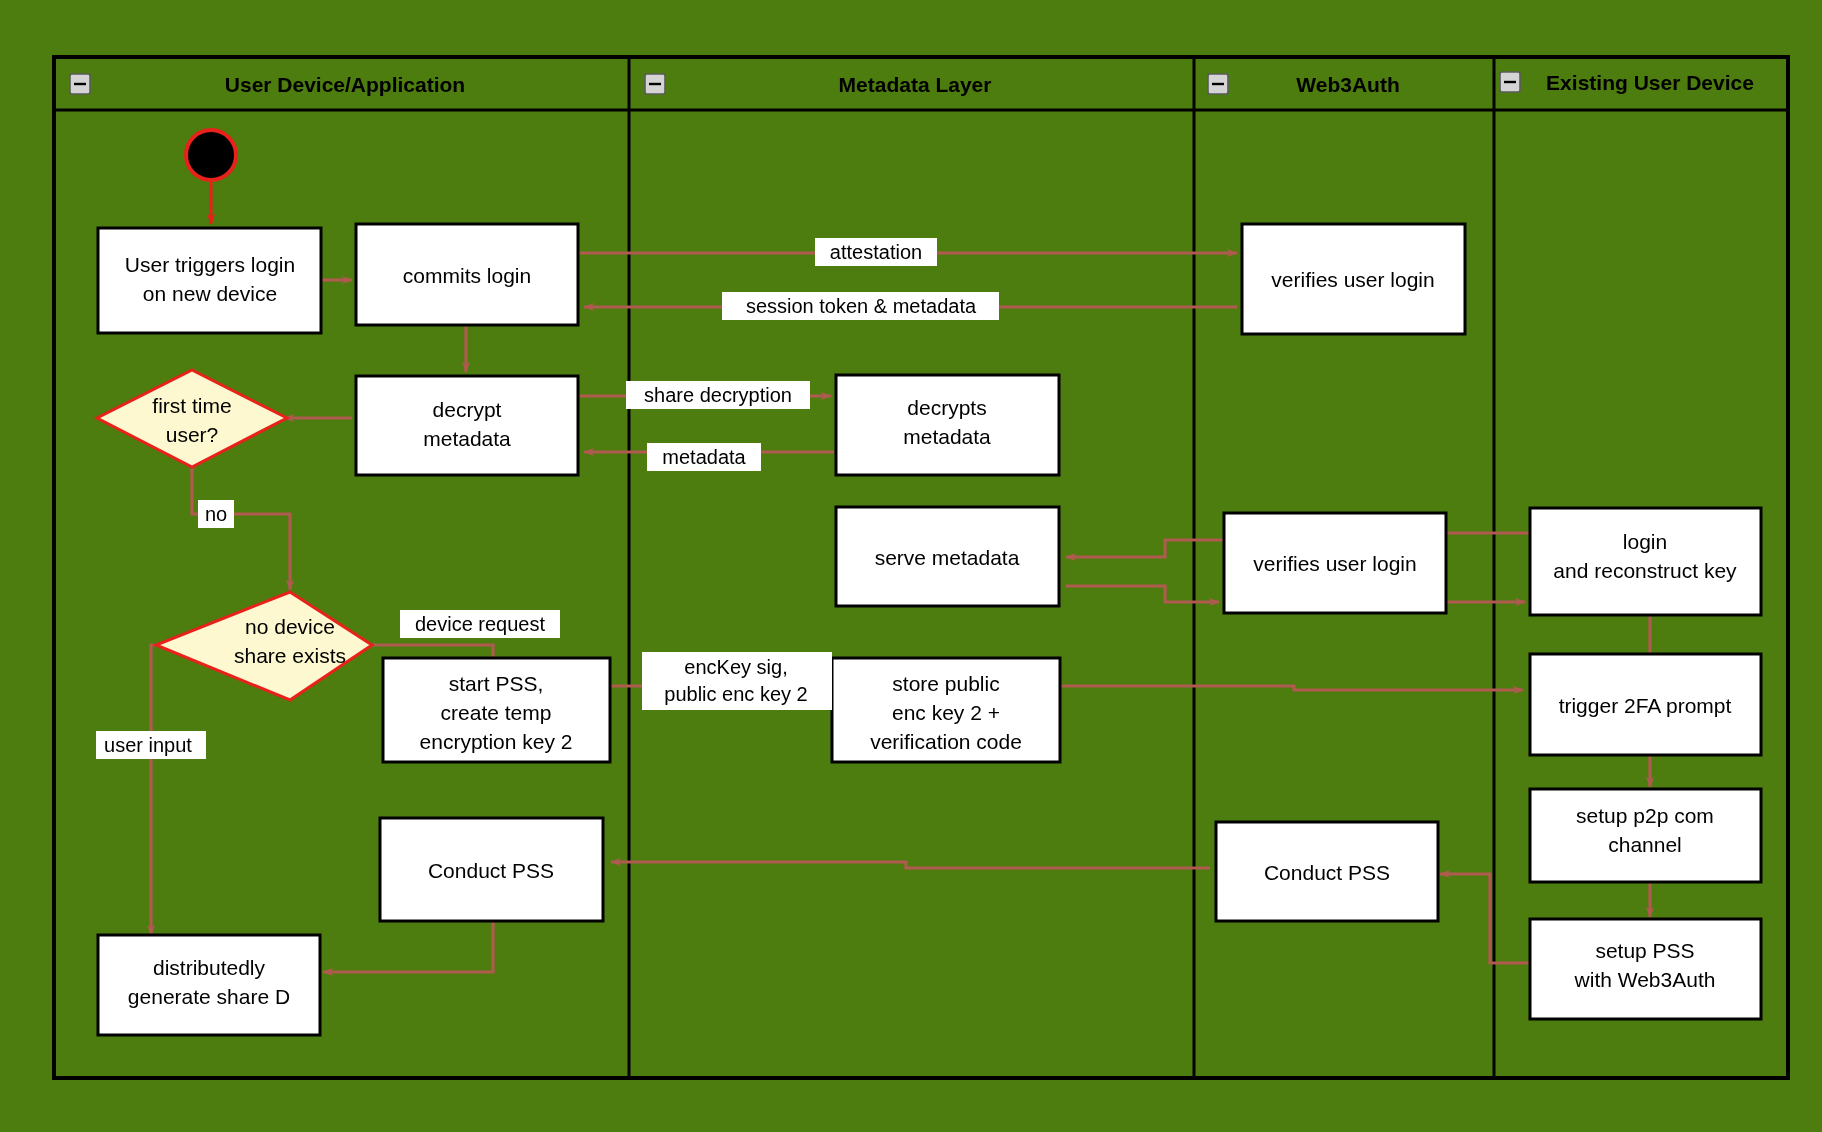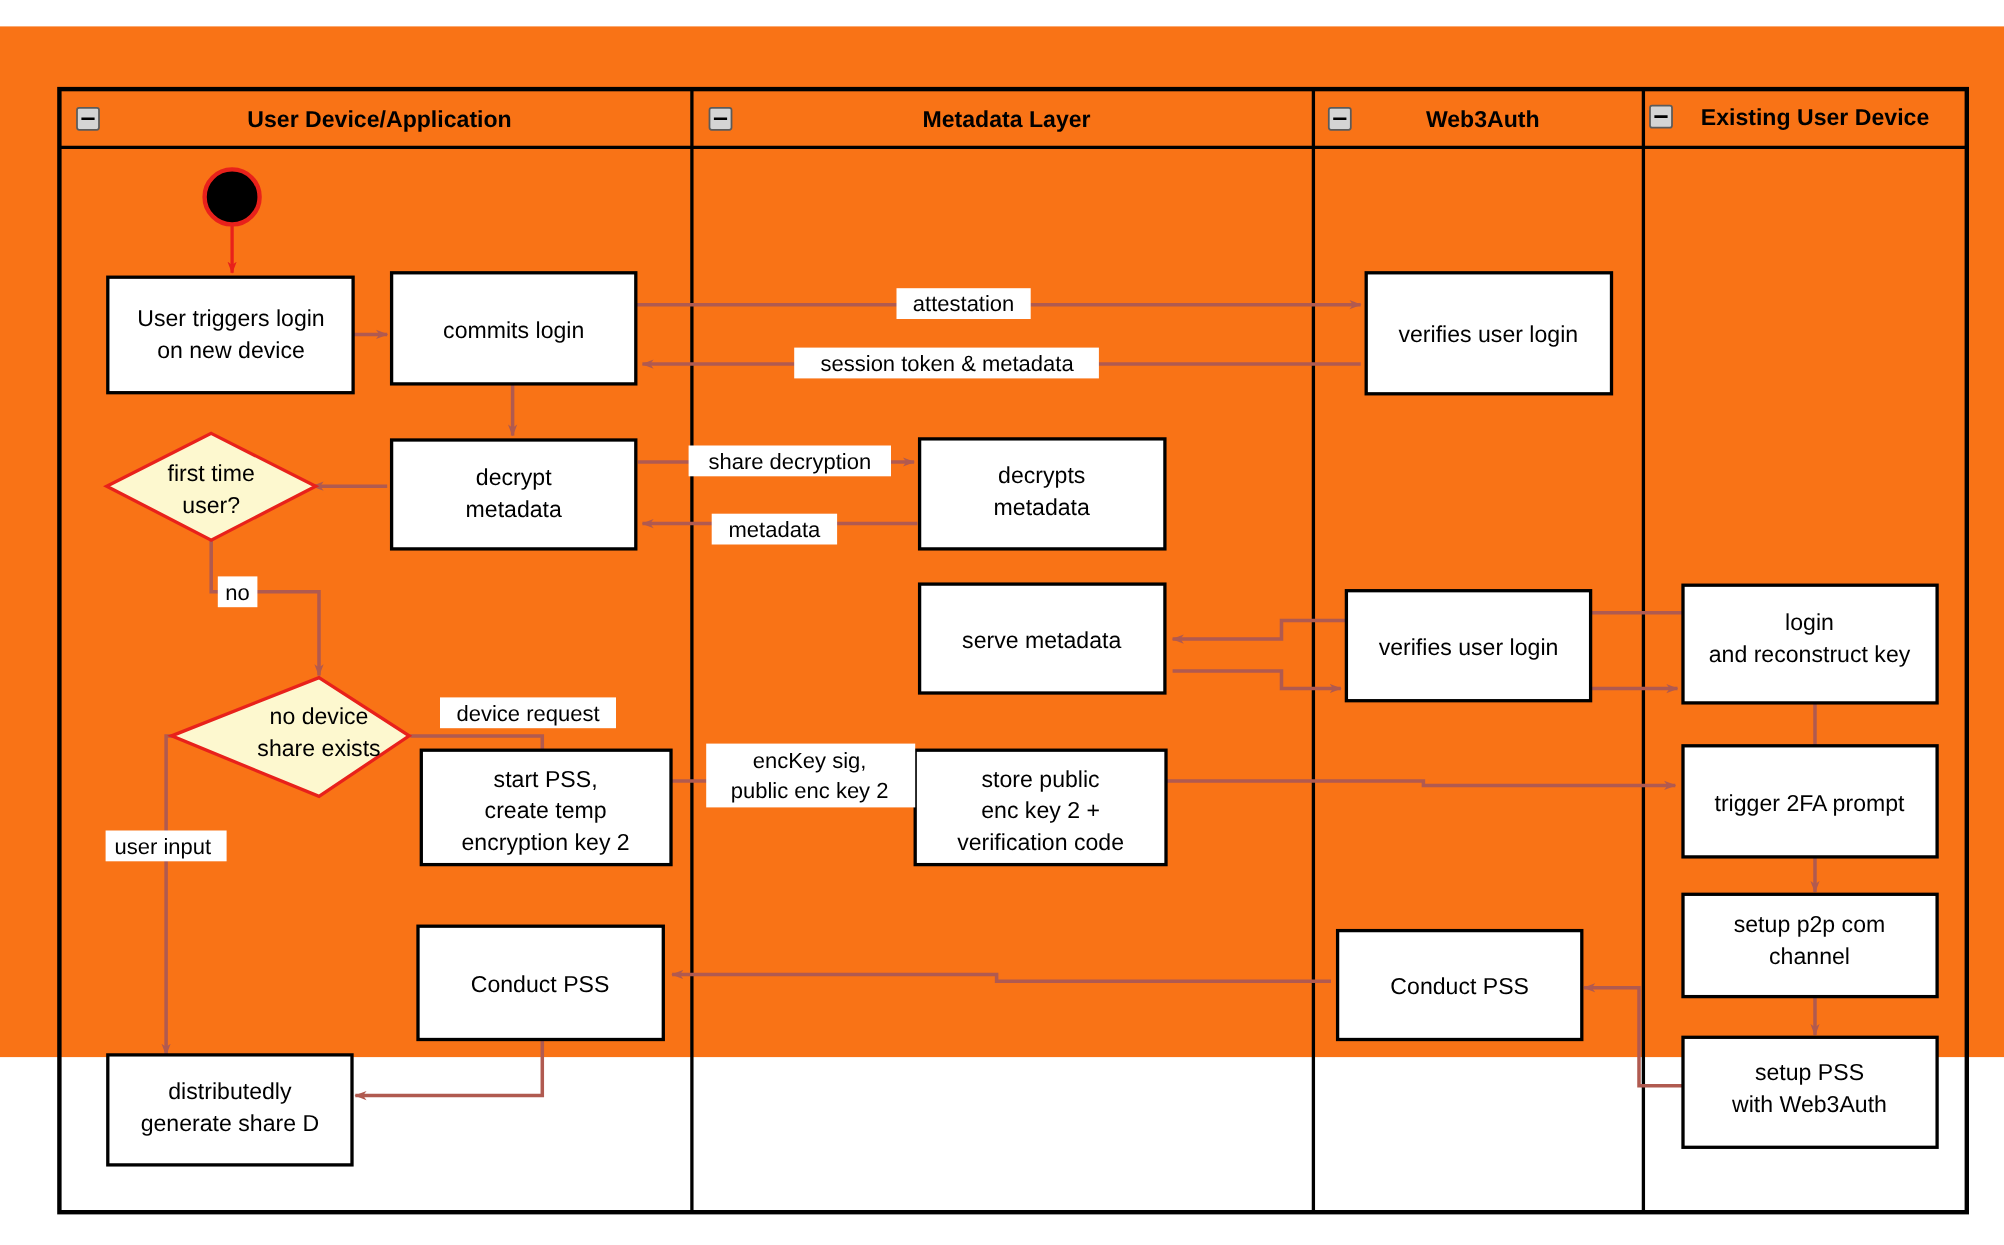--- a/index.html
+++ b/index.html
@@ -1,21 +1,21 @@
 <!DOCTYPE html>
 <html><head>
 <meta charset="utf-8">
 <style>
   html,body{margin:0;padding:0;background:#ffffff;}
   body{
     width:1822px;height:1132px;
     font-family:"Liberation Sans", sans-serif;
     overflow:hidden;
   }
-  #stage{position:relative;width:1822px;height:937px;background:#f97316;margin-top:24px;}
+  #stage{position:relative;width:1822px;height:1132px;background:#4d7c0f;}
   svg#diagram{position:absolute;left:0;top:0;width:1822px;height:1132px;}
   .lane-div{stroke:#000000;stroke-width:3;fill:none;}
   .lane-header-rule{stroke:#000000;stroke-width:3;}
   .outer-frame{fill:none;stroke:#000000;stroke-width:4;}
 
   .lane-title{
     font-family:"Liberation Sans", sans-serif;
     font-size:21px;font-weight:bold;fill:#000;
     text-anchor:middle;dominant-baseline:middle;
   }

